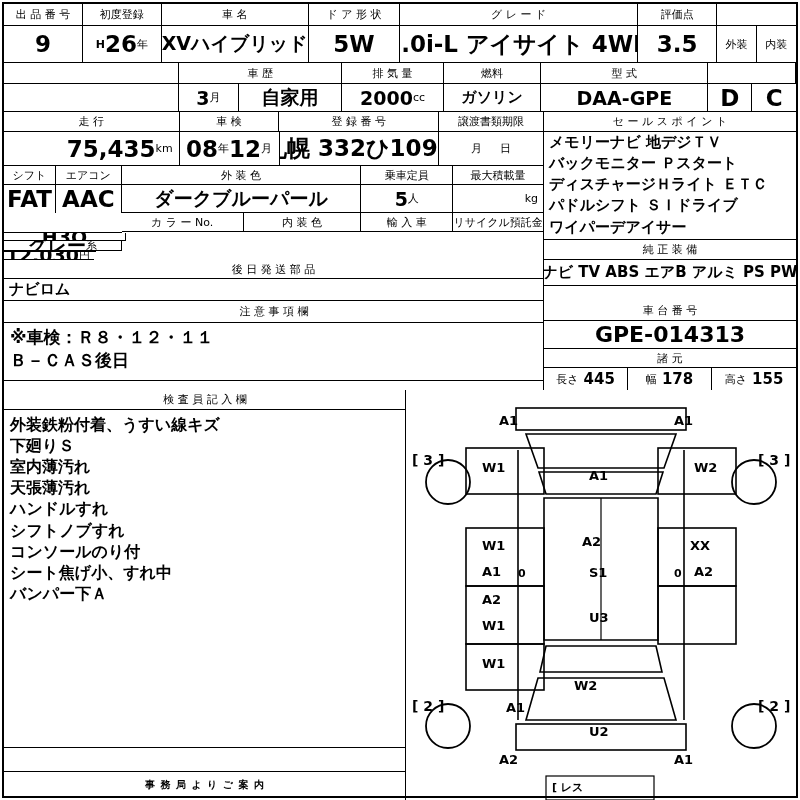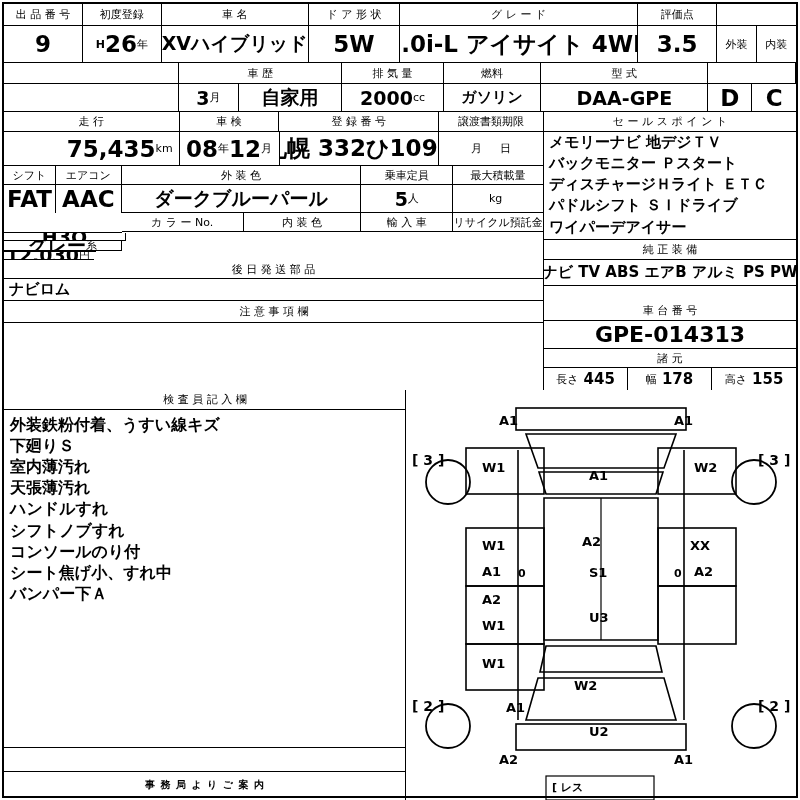--- a/index.html
+++ b/index.html
@@ -211,21 +211,21 @@
         <div class="cell lbl c-load nb-r">最大積載量</div>
       </div>
       <div class="row mr-4">
         <div class="cell val-lg c-shift" style="border-bottom:none">FAT</div>
         <div class="cell val-lg c-aircon" style="border-bottom:none">AAC</div>
         <div class="cell val c-gaiso">ダークブルーパール</div>
         <div class="cell c-seat">
           <span class="val">5</span>
             <span class="unit">人</span>
         </div>
-        <div class="cell c-load nb-r" style="justify-content:center;padding-right:5px">
+        <div class="cell c-load nb-r" style="justify-content:flex-end;padding-right:5px">
           <span class="unit">kg</span>
         </div>
       </div>
       <div class="row mr-5">
         <div class="cell" style="width:118px;border-right:none;border-bottom:none"></div>
         <div class="cell lbl" style="width:122px">カ ラ ー No.</div>
         <div class="cell lbl" style="width:118px">内 装 色</div>
         <div class="cell lbl" style="width:92px">輸 入 車</div>
         <div class="cell lbl nb-r" style="width:90px">リサイクル預託金</div>
       </div>
@@ -258,20 +258,24 @@
       <div class="cell sales-line left nb-r" style="width:252px;border-bottom:none">パドルシフト  ＳＩドライブ</div>
       <div class="cell sales-line left nb-r" style="width:252px;height:24px">ワイパーデアイサー</div>
       <div class="cell lbl junsei-title nb-r" style="width:252px">純 正 装 備</div>
       <div class="cell nb-r junsei-val" style="width:252px;font-size:15px;font-weight:bold">ナビ TV ABS エアB アルミ PS PW</div>
     </div>
   </div>
 
   <div class="row">
     <div class="note-left">
       <div class="cell lbl nb-r" style="width:540px;height:22px">注 意 事 項 欄</div>
+      <div class="cell nb-r" style="width:540px;height:58px;flex-direction:column;align-items:flex-start;justify-content:flex-start;padding:3px 6px;font-size:17px;font-weight:bold;line-height:1.35">
+        <div>※車検：Ｒ８・１２・１１</div>
+        <div>Ｂ－ＣＡＳ後日</div>
+      </div>
     </div>
     <div class="note-right">
       <div class="cell lbl nb-r frame-title" style="width:252px">車 台 番 号</div>
       <div class="cell nb-r frame-val" style="width:252px;font-size:22px;font-weight:bold">GPE-014313</div>
       <div class="cell lbl nb-r sho-title" style="width:252px">諸 元</div>
       <div class="row dims">
         <div class="cell" style="width:84px;border-bottom:none">
           <span class="lbl">長さ</span>&nbsp;<span class="val-sm">445</span>
         </div>
         <div class="cell" style="width:84px;border-bottom:none">

